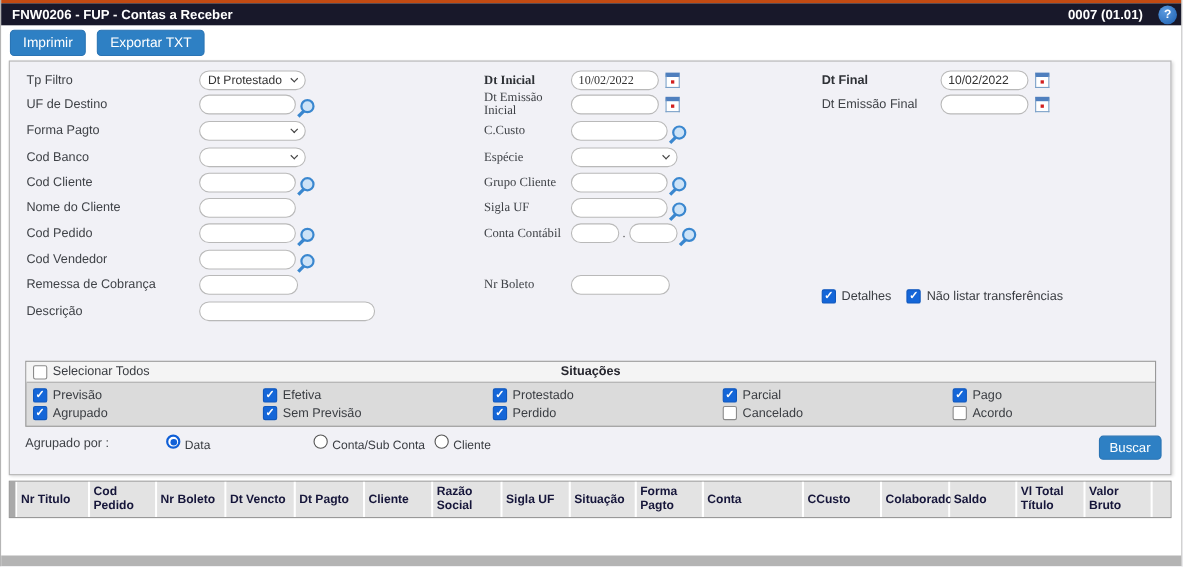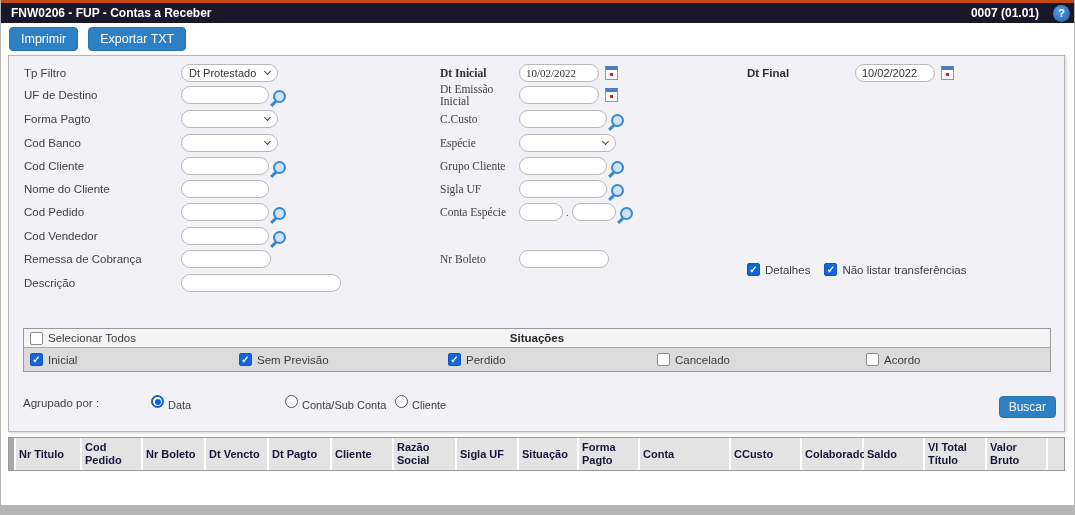--- a/index.html
+++ b/index.html
@@ -195,36 +195,43 @@
         </span>
     </div>
     <div class="f col-m" style="top:123px">
       <span class="lbl lw-mid">Sigla UF</span>
       <input class="inp" style="width: 88px;" value="">
       <span class="mag">
           <i class="mh"></i>
         </span>
     </div>
     <div class="f col-m" style="top:146px">
-      <span class="lbl lw-mid">Conta Espécie</span>
+      <span class="lbl lw-mid">Conta Contábil</span>
       <input class="inp" style="width: 44px;" value="">
       <span class="dot">.</span>
       <input class="inp" style="width: 44px;" value="">
       <span class="mag">
           <i class="mh"></i>
         </span>
     </div>
     <div class="f col-m" style="top:193px">
       <span class="lbl lw-mid">Nr Boleto</span>
       <input class="inp" style="width: 90px;" value="">
     </div>
 
     <div class="f col-r" style="top:7px">
       <span class="lbl b lw-right">Dt Final</span>
       <input class="inp" style="width: 80px;" value="10/02/2022">
+      <span class="cal">
+          <i class="cal-dot"></i>
+        </span>
+    </div>
+    <div class="f col-r" style="top:29px">
+      <span class="lbl lw-right">Dt Emissão Final</span>
+      <input class="inp" style="width: 80px;" value="">
       <span class="cal">
           <i class="cal-dot"></i>
         </span>
     </div>
     <div class="f col-r" style="top:204px; gap:14px">
       <div class="cbrow">
         <span class="cb checked"></span>
         <span>Detalhes</span>
       </div>
       <div class="cbrow">
@@ -238,21 +245,43 @@
         <span class="sit-title">Situações</span>
         <div class="cbrow">
           <span class="cb"></span>
           <span>Selecionar Todos</span>
         </div>
       </div>
       <div class="sit-body">
         <div class="sit-row">
           <div class="cbrow">
             <span class="cb checked"></span>
-            <span>Inicial</span>
+            <span>Previsão</span>
+          </div>
+          <div class="cbrow">
+            <span class="cb checked"></span>
+            <span>Efetiva</span>
+          </div>
+          <div class="cbrow">
+            <span class="cb checked"></span>
+            <span>Protestado</span>
+          </div>
+          <div class="cbrow">
+            <span class="cb checked"></span>
+            <span>Parcial</span>
+          </div>
+          <div class="cbrow">
+            <span class="cb checked"></span>
+            <span>Pago</span>
+          </div>
+        </div>
+        <div class="sit-row">
+          <div class="cbrow">
+            <span class="cb checked"></span>
+            <span>Agrupado</span>
           </div>
           <div class="cbrow">
             <span class="cb checked"></span>
             <span>Sem Previsão</span>
           </div>
           <div class="cbrow">
             <span class="cb checked"></span>
             <span>Perdido</span>
           </div>
           <div class="cbrow">

